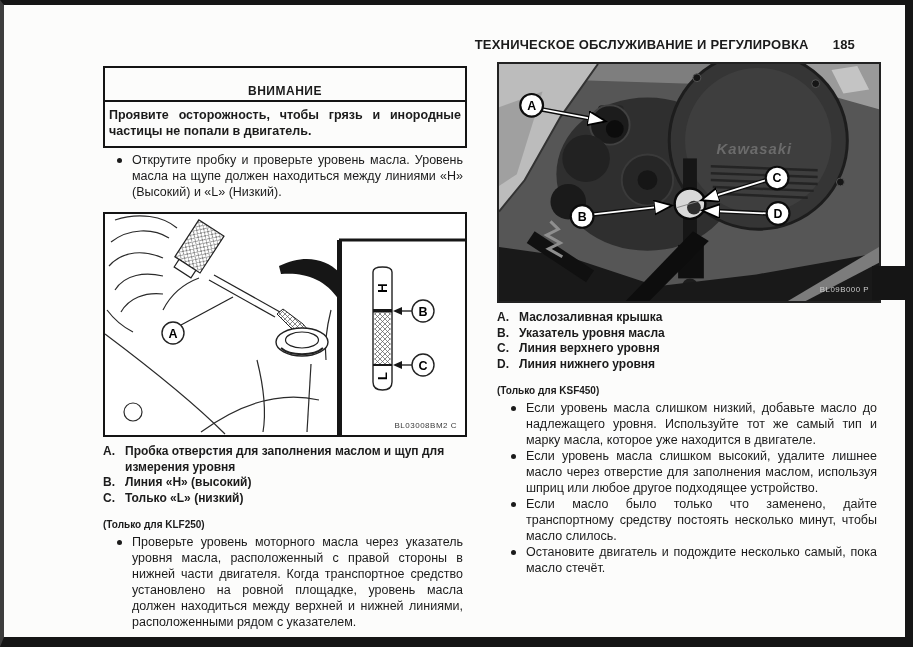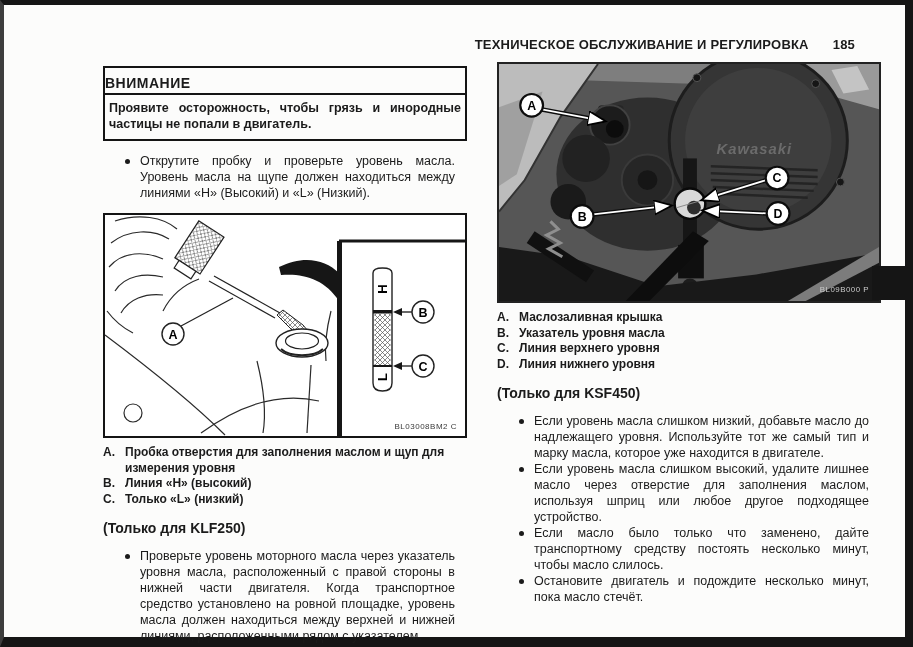--- a/index.html
+++ b/index.html
@@ -14,41 +14,41 @@
     border-bottom: 10px solid #151515;
   }
   .hdr { position: absolute; top: 32px; right: 50px; font-weight: 700; font-size: 13px; letter-spacing: .2px; white-space: nowrap; }
   .hdr .pgnum { margin-left: 24px; }
 
   .col { position: absolute; }
   .col-left  { left: 99px;  top: 61px; width: 364px; }
   .col-right { left: 493px; top: 57px; width: 384px; }
 
   .warn { border: 2px solid #141414; }
-  .warn-title { font-weight: 700; font-size: 14px; letter-spacing: .5px; padding: 7px 0 2px; border-bottom: 2px solid #141414; }
+  .warn-title { text-align: center; font-weight: 700; font-size: 12px; letter-spacing: .5px; padding: 16px 0 2px; border-bottom: 2px solid #141414; }
   .warn-body { font-weight: 700; font-size: 12.5px; line-height: 16px; padding: 5px 4px 7px; text-align: justify; }
 
   .p { font-size: 12.5px; line-height: 16px; text-align: justify; }
 
-  ul.bullets { list-style: none; padding-left: 25px; margin: 12px; }
+  ul.bullets { list-style: none; padding-left: 25px; margin: 4px; }
   ul.bullets li { position: relative; }
   ul.bullets li::before { content: ""; position: absolute; left: -15px; top: 5.5px; width: 5px; height: 5px; border-radius: 50%; background: #1b1b1b; }
 
   .intro { margin-top: 10px; }
 
   .figure-box { margin-top: 12px; width: 364px; height: 225px; border: 2px solid #141414; background: #fff; }
   .photo-box  { width: 384px; height: 241px; border: 2px solid #222; background: #555; }
   .figure-box svg, .photo-box svg { display: block; width: 100%; height: 100%; }
 
   .caps { margin-top: 7px; }
   .cap { display: flex; font-weight: 700; font-size: 12px; line-height: 15.5px; }
   .cap .k { width: 22px; flex: none; }
   .cap .t { flex: 1; }
 
-  .sec-heading { margin-top: 13px; font-weight: 700; font-size: 14px; }
+  .sec-heading { margin-top: 13px; font-weight: 700; font-size: 10px; }
   .sec-list { margin-top: 3px; }
 
   .thumb-tab { position: absolute; right: 0px; top: 261px; width: 33px; height: 34px; background: #151515; }
 
   svg text { font-family: "Liberation Sans", sans-serif; }
   .callout-letter { font-weight: 700; font-size: 12.5px; }
   .fig-code { font-size: 8px; letter-spacing: .5px; fill: #3a3a3a; }
 </style>
 </head>
 <body>
@@ -293,18 +293,18 @@
         <span class="k">D.</span>
         <span class="t">Линия нижнего уровня</span>
       </div>
     </div>
 
     <div class="sec-heading">(Только для KSF450)</div>
     <ul class="bullets sec-list">
       <li class="p">Если уровень масла слишком низкий, добавьте масло до надлежащего уровня. Используйте тот же самый тип и марку масла, которое уже находится в двигателе.</li>
       <li class="p">Если уровень масла слишком высокий, удалите лишнее масло через отверстие для заполнения маслом, используя шприц или любое другое подходящее устройство.</li>
       <li class="p">Если масло было только что заменено, дайте транспортному средству постоять несколько минут, чтобы масло слилось.</li>
-      <li class="p">Остановите двигатель и подождите несколько минут, пока масло стечёт.</li>
+      <li class="p">Остановите двигатель и подождите несколько самый, пока масло стечёт.</li>
     </ul>
   </div>
 
   <div class="thumb-tab"></div>
 </div>
 
 </body></html>

